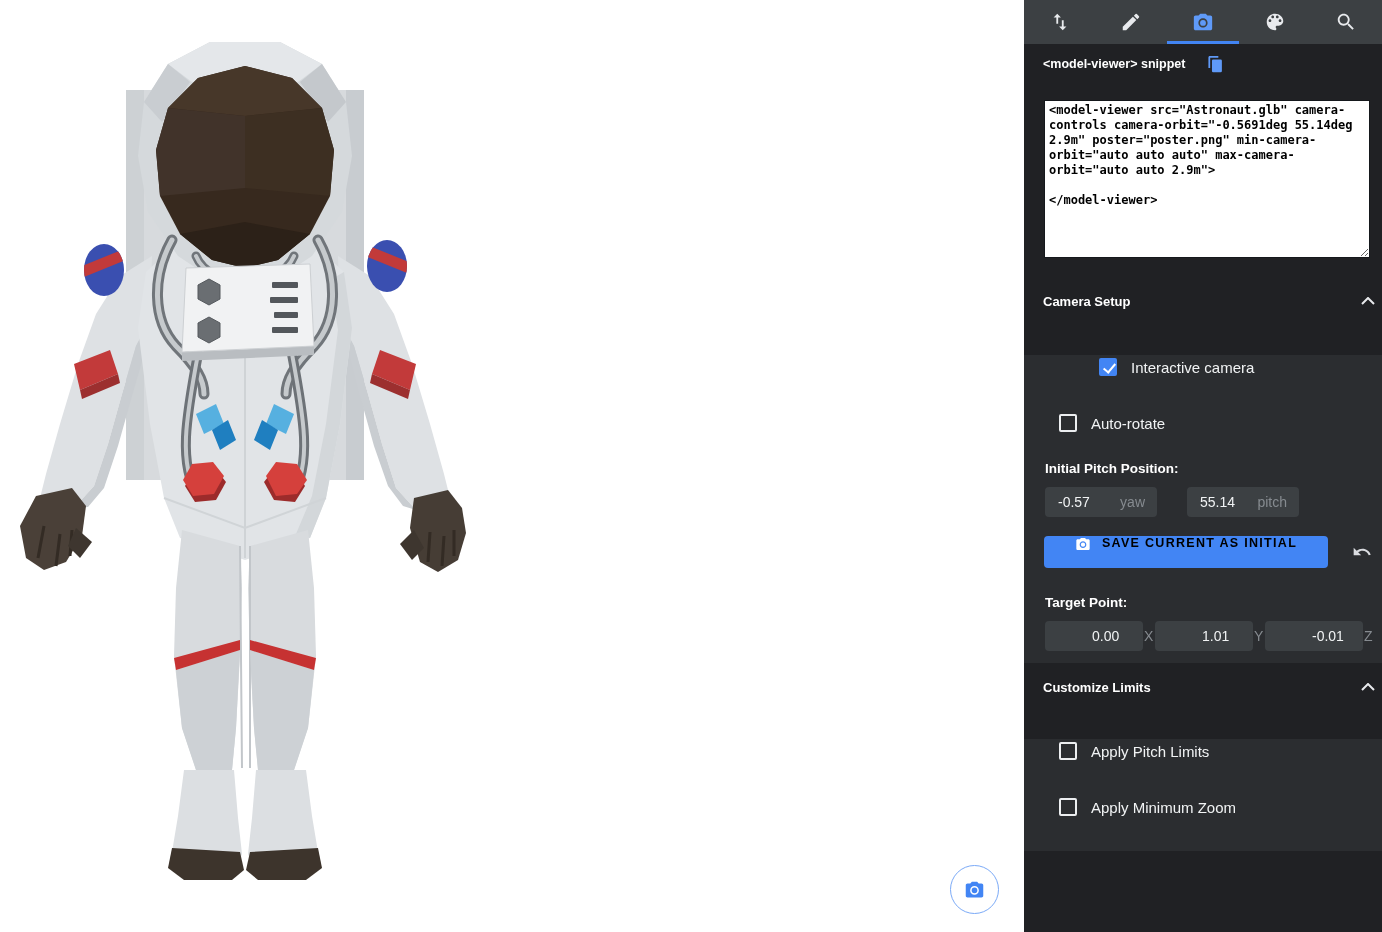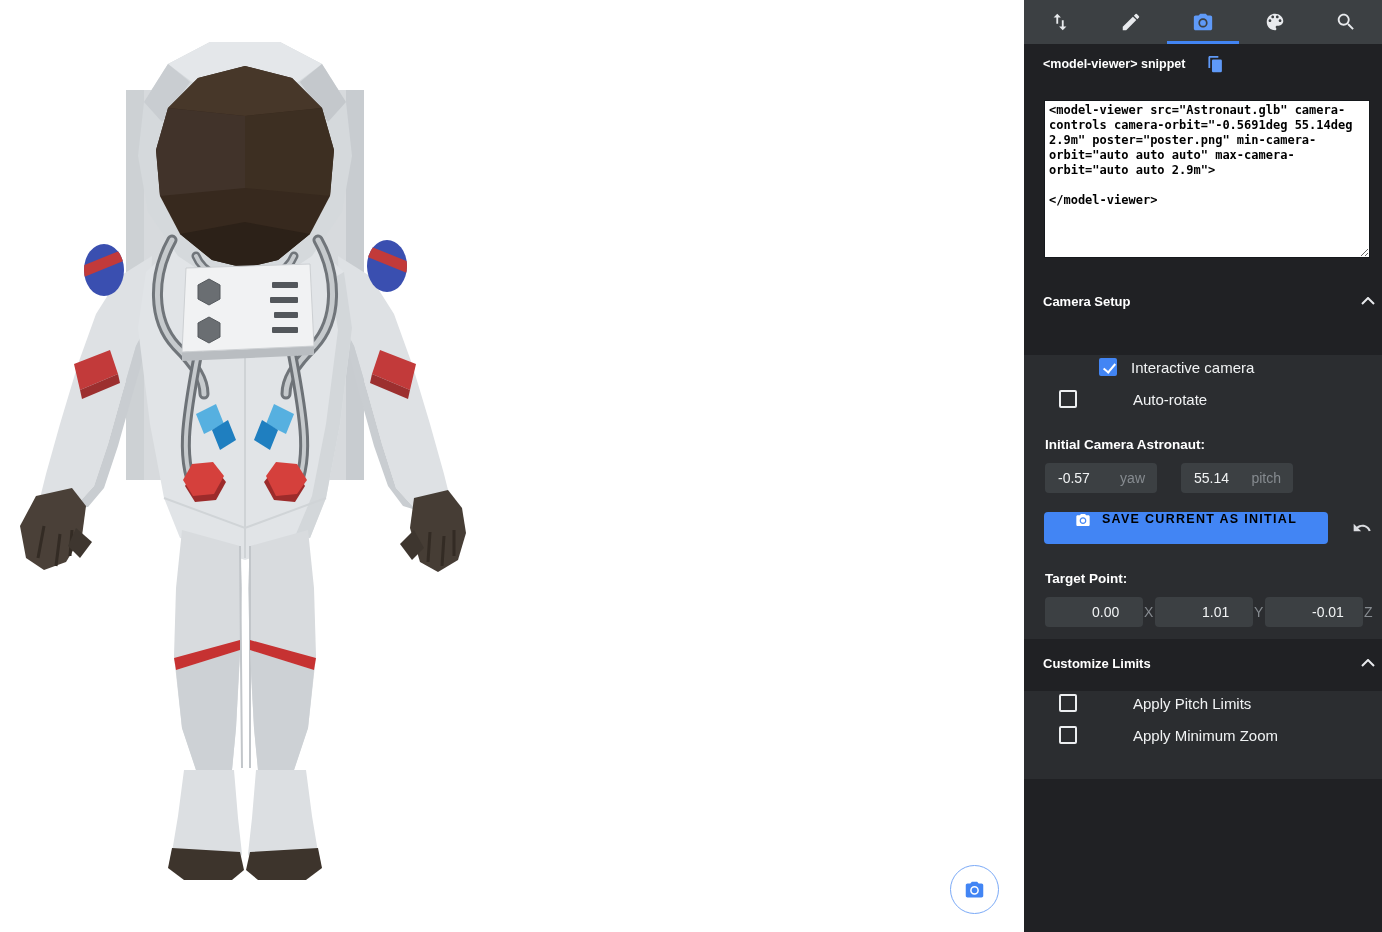--- a/index.html
+++ b/index.html
@@ -43,24 +43,24 @@
   .sec-body.lim { padding-bottom:32px; }
 
   .check-row { display:flex; align-items:center; height:24px; margin-left:35px; cursor:pointer; }
   .check-row .cb { width:18px; height:18px; border:2px solid #eceef0; border-radius:2px;
                    flex:0 0 18px; position:relative; }
   .check-row .cb.checked { background:var(--accent-blue,#4285f4); border-color:var(--accent-blue,#4285f4); }
   .check-row .cb.checked::after { content:""; position:absolute; left:5px; top:1px;
                    width:5px; height:10px; border:solid #fff; border-width:0 2px 2px 0;
                    transform:rotate(40deg); }
   .check-row .cl { margin-left:14px; font-size:15px; color:#f1f3f4; }
-  .mt33 { margin-top:33px;padding-left:40px; } .mt24 { margin-top:8px;gap:42px; }
+  .mt33 { margin-top:33px;padding-left:40px; } .mt24 { margin-top:32px; }
 
   .grp-label { margin:26px 0 0 21px; font-size:13.5px; font-weight:bold; color:#fff; }
-  .fields { display:flex; gap:24px; margin:11px 0 0 21px; }
+  .fields { display:flex; gap:30px; margin:11px 0 0 21px; }
   .fields.target { gap:12px; }
   .field { background:var(--input-bg,#3c4043); border-radius:4px; height:30px;
            display:flex; align-items:center; justify-content:space-between;
            padding:0 12px 0 13px; }
   .field.w112 { width:112px; } .field.w114 { width:112px; } .field.w98 { width:98px;padding-left:47px; }
   .field input { background:transparent; border:none; outline:none; color:#f1f3f4;
                  font-size:14px; width:52px; font-family:inherit; }
   .field .sfx { color:#868b90; font-size:14px; }
 
   .save-row { display:flex; align-items:center; margin:19px 0 0 20px; }
@@ -258,21 +258,21 @@
     <div class="sec-body cam">
       <div class="check-row mt33">
         <span class="cb checked"></span>
         <span class="cl">Interactive camera</span>
       </div>
       <div class="check-row mt24">
         <span class="cb"></span>
         <span class="cl">Auto-rotate</span>
       </div>
 
-      <div class="grp-label">Initial Camera Astronaut:</div>
+      <div class="grp-label">Initial Pitch Position:</div>
       <div class="fields">
         <div class="field w112">
           <input value="-0.57" style="">
           <span class="sfx">yaw</span>
         </div>
         <div class="field w114">
           <input value="55.14" style="">
           <span class="sfx">pitch</span>
         </div>
       </div>

